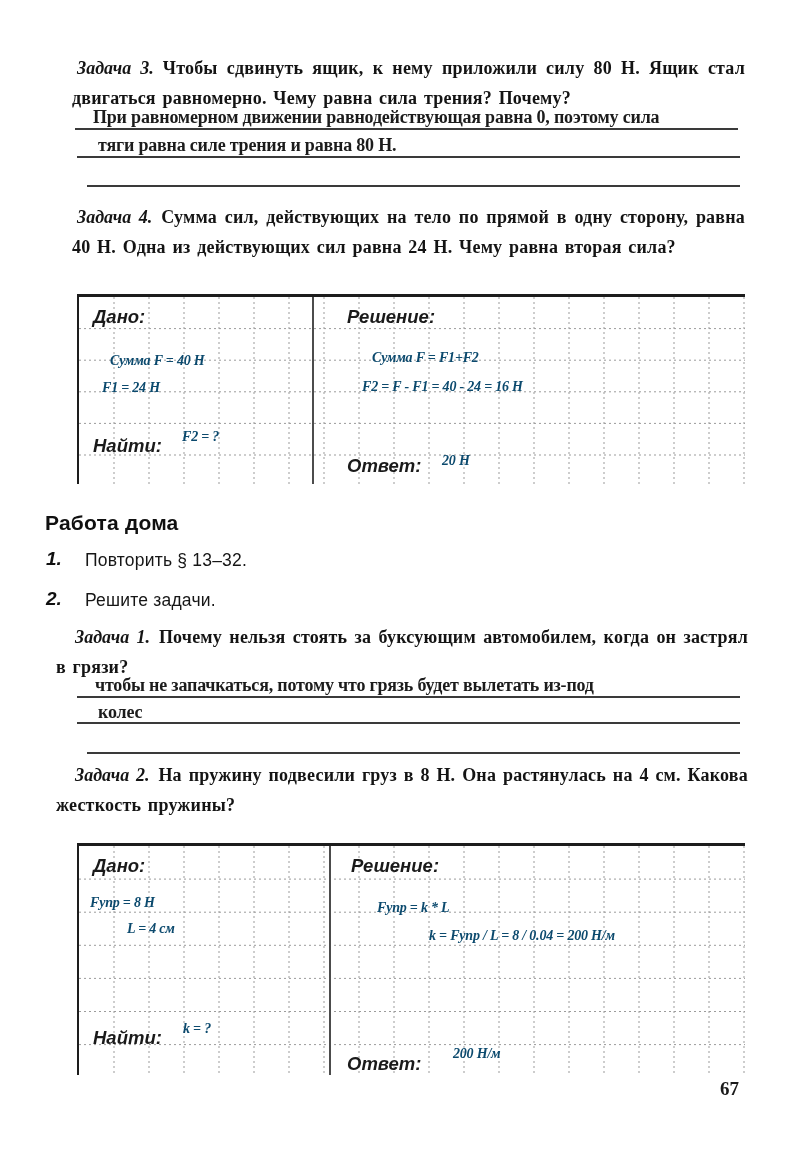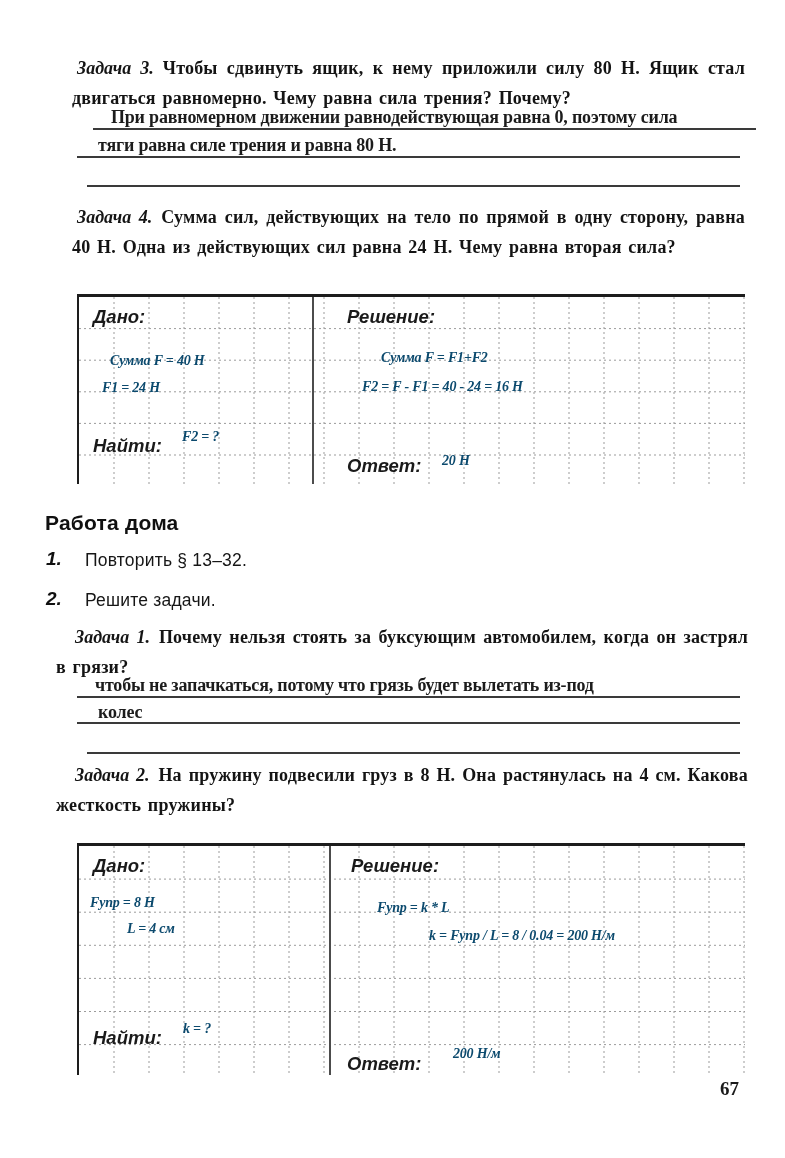--- a/index.html
+++ b/index.html
@@ -63,38 +63,38 @@
     font-size:19px;color:#1a1a1a;
   }
 </style>
 </head>
 <body>
 
 <div class="page">
 
   <p class="q" style="left:72px;top:53px;width:673px;text-indent:5px;"><span class="qlabel">Задача 3.</span><span>Чтобы сдвинуть ящик, к нему приложили силу 80 Н. Ящик стал двигаться равномерно. Чему равна сила трения? Почему?</span></p>
 
-  <div class="aline ans" style="left:93px;top:104px;width:663px;height:26px;padding-left:18px;">При равномерном движении равнодействующая равна 0, поэтому сила</div>
+  <div class="aline ans" style="left:75px;top:104px;width:663px;height:26px;padding-left:18px;">При равномерном движении равнодействующая равна 0, поэтому сила</div>
   <div class="aline ans" style="left:77px;top:132px;width:663px;height:26px;padding-left:21px;">тяги равна силе трения и равна 80 Н.</div>
   <div class="aline" style="left:87px;top:161px;width:653px;height:26px;"></div>
 
   <p class="q" style="left:72px;top:202px;width:673px;text-indent:5px;"><span class="qlabel">Задача 4.</span><span>Сумма сил, действующих на тело по прямой в одну сторону, равна 40 Н. Одна из действующих сил равна 24 Н. Чему равна вторая сила?</span></p>
 
   <div class="tbl" style="left:77px;top:294px;width:668px;height:190px;">
     <svg class="grid" width="666" height="187">
         <path d="M35 0V187M70 0V187M105 0V187M140 0V187M175 0V187M210 0V187M245 0V187M280 0V187M315 0V187M350 0V187M385 0V187M420 0V187M455 0V187M490 0V187M525 0V187M560 0V187M595 0V187M630 0V187M665 0V187M0 31.6H666M0 63.2H666M0 94.80000000000001H666M0 126.4H666M0 158H666" stroke="#9b9b9b" stroke-width="1" stroke-dasharray="2 3" fill="none"></path>
       </svg>
     <div class="divider" style="left:233px;"></div>
     <span class="lbl" style="left:14px;top:9px;">Дано:</span>
     <span class="val" style="left:31px;top:56px;">Сумма F = 40 Н</span>
     <span class="val" style="left:23px;top:83px;">F1 = 24 Н</span>
     <span class="lbl" style="left:14px;top:138px;">Найти:</span>
     <span class="val" style="left:103px;top:132px;">F2 = ?</span>
     <span class="lbl" style="left:268px;top:9px;">Решение:</span>
-    <span class="val" style="left:302px;top:53px;">Сумма F = F1+F2</span>
+    <span class="val" style="left:293px;top:53px;">Сумма F = F1+F2</span>
     <span class="val" style="left:283px;top:82px;">F2 = F - F1 = 40 - 24 = 16 Н</span>
     <span class="lbl" style="left:268px;top:158px;">Ответ:</span>
     <span class="val" style="left:363px;top:156px;">20 Н</span>
   </div>
 
   <h2 class="hw-title" style="left:45px;top:511px;">Работа дома</h2>
 
   <span class="li-num" style="left:46px;top:548px;">1.</span>
   <span class="li-text" style="left:85px;top:550px;">Повторить § 13–32.</span>
   <span class="li-num" style="left:46px;top:588px;">2.</span>

